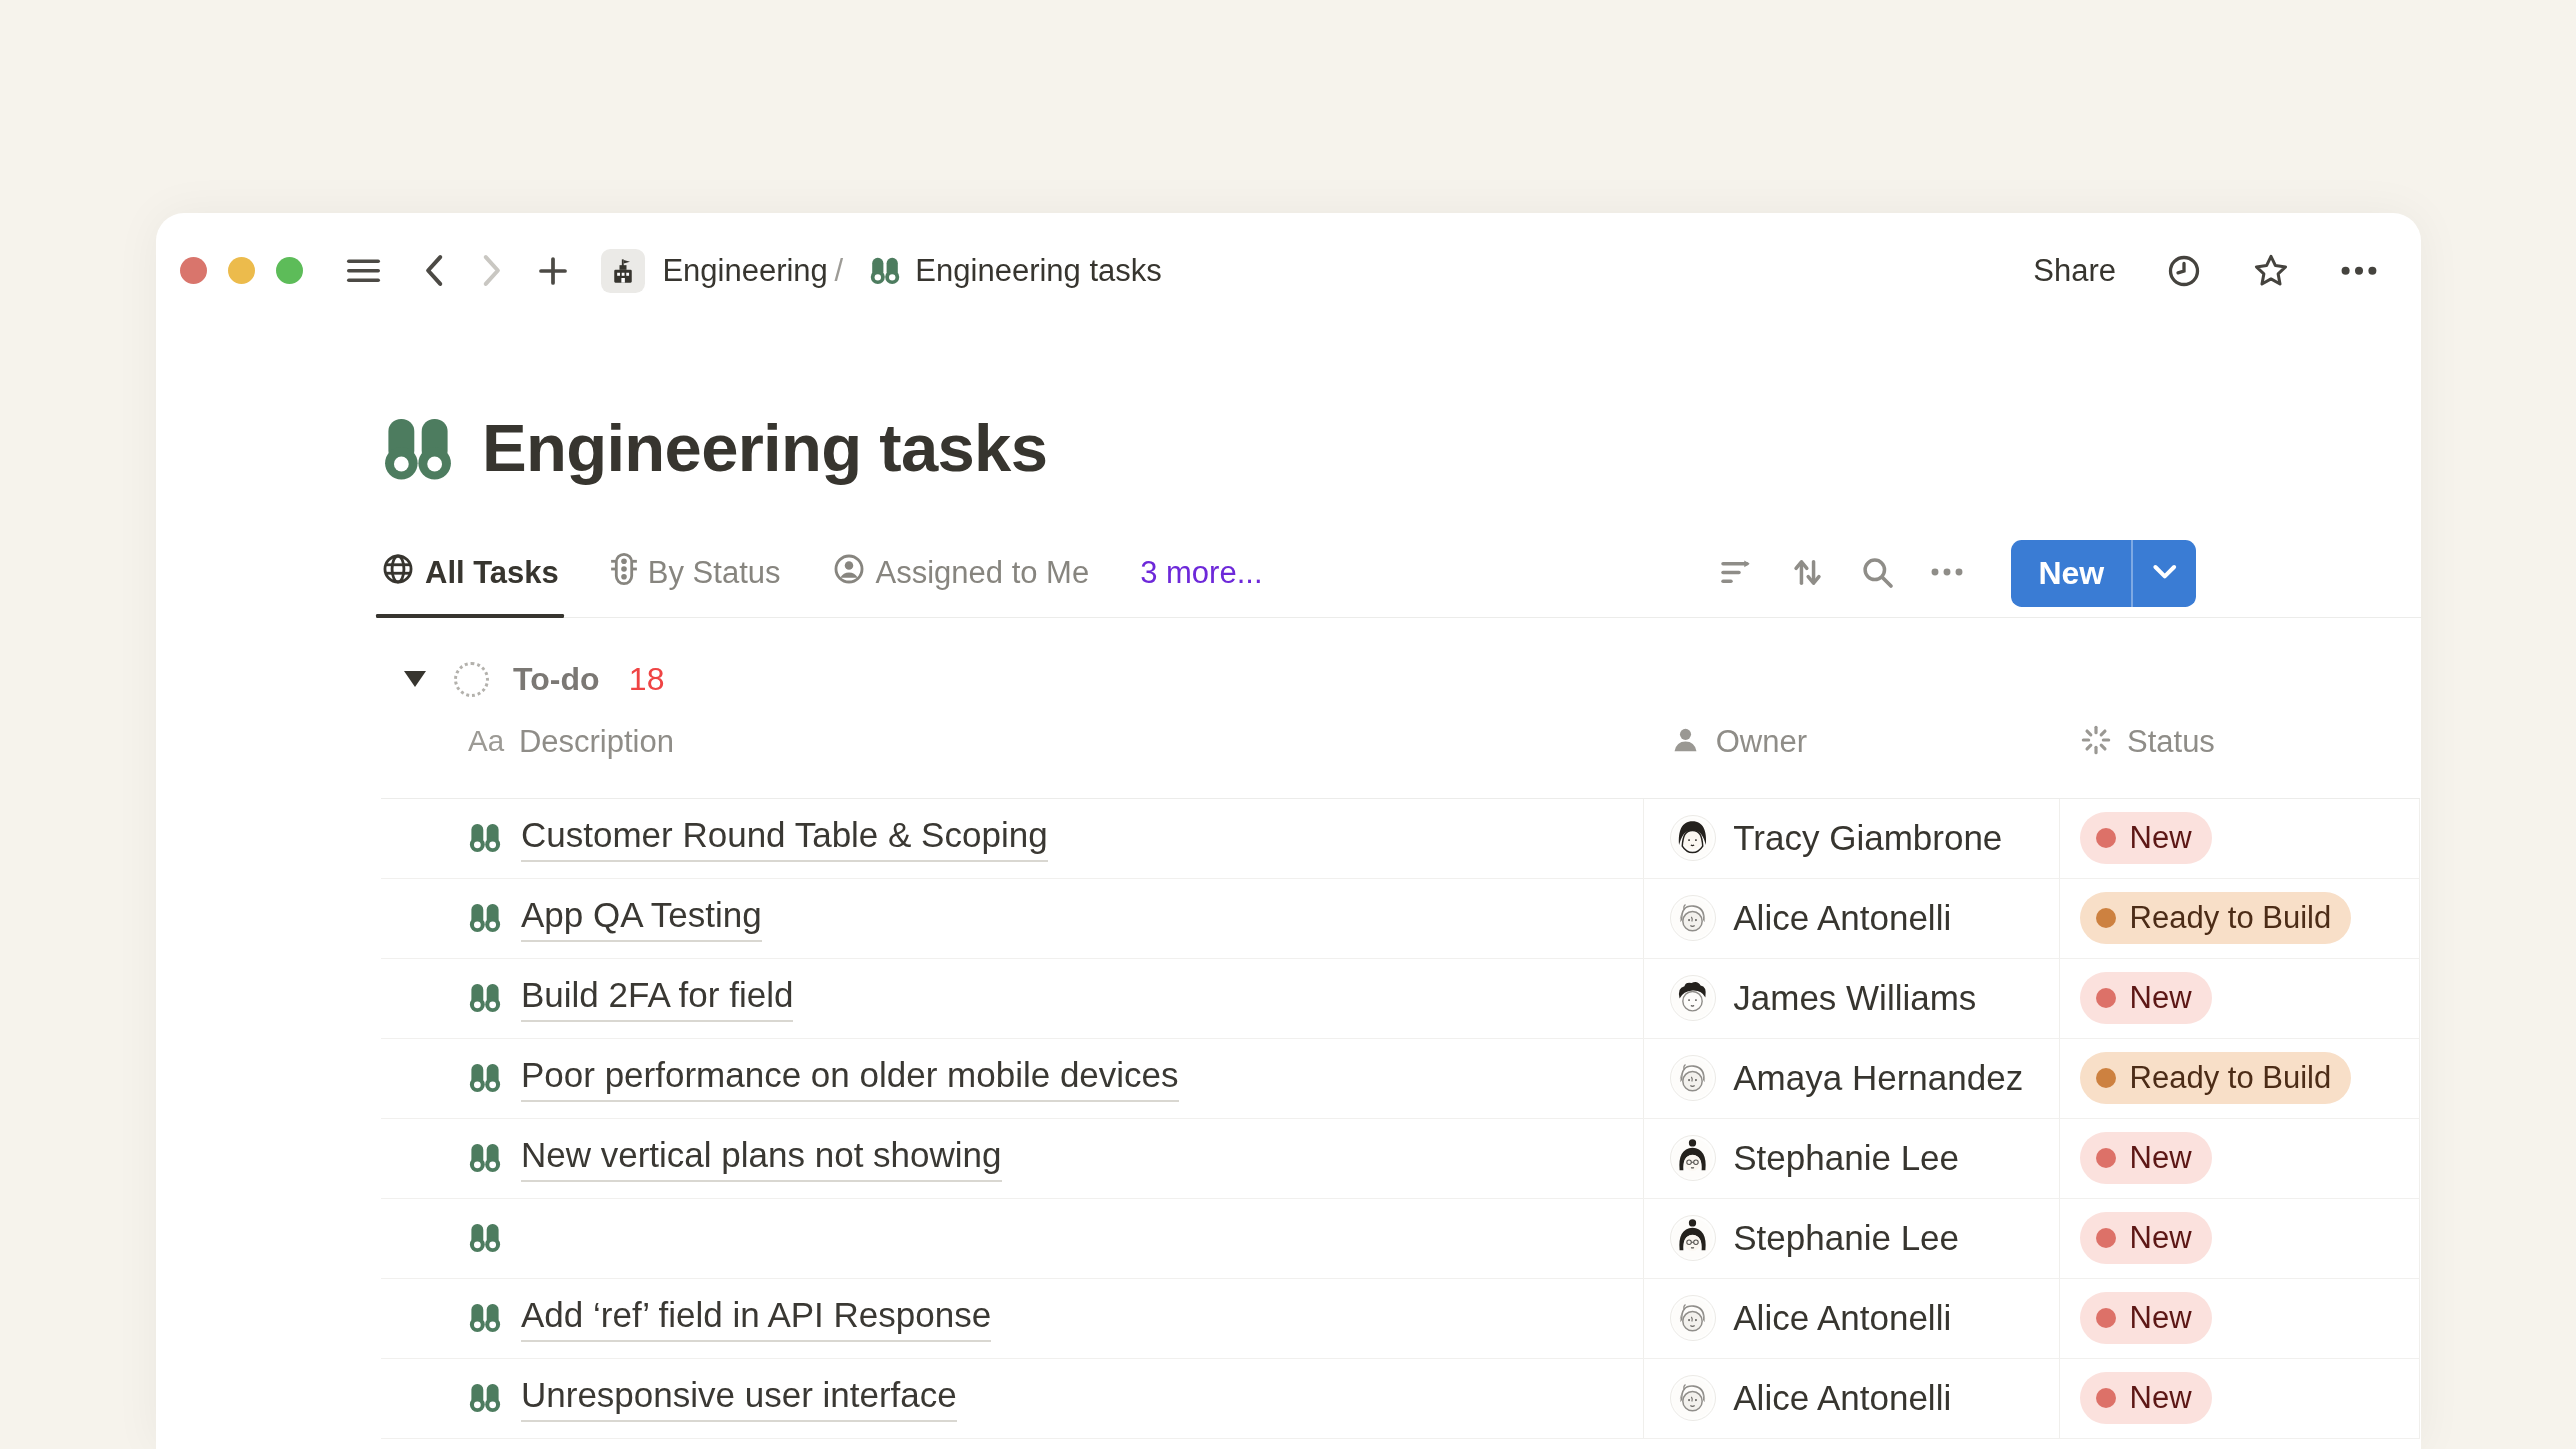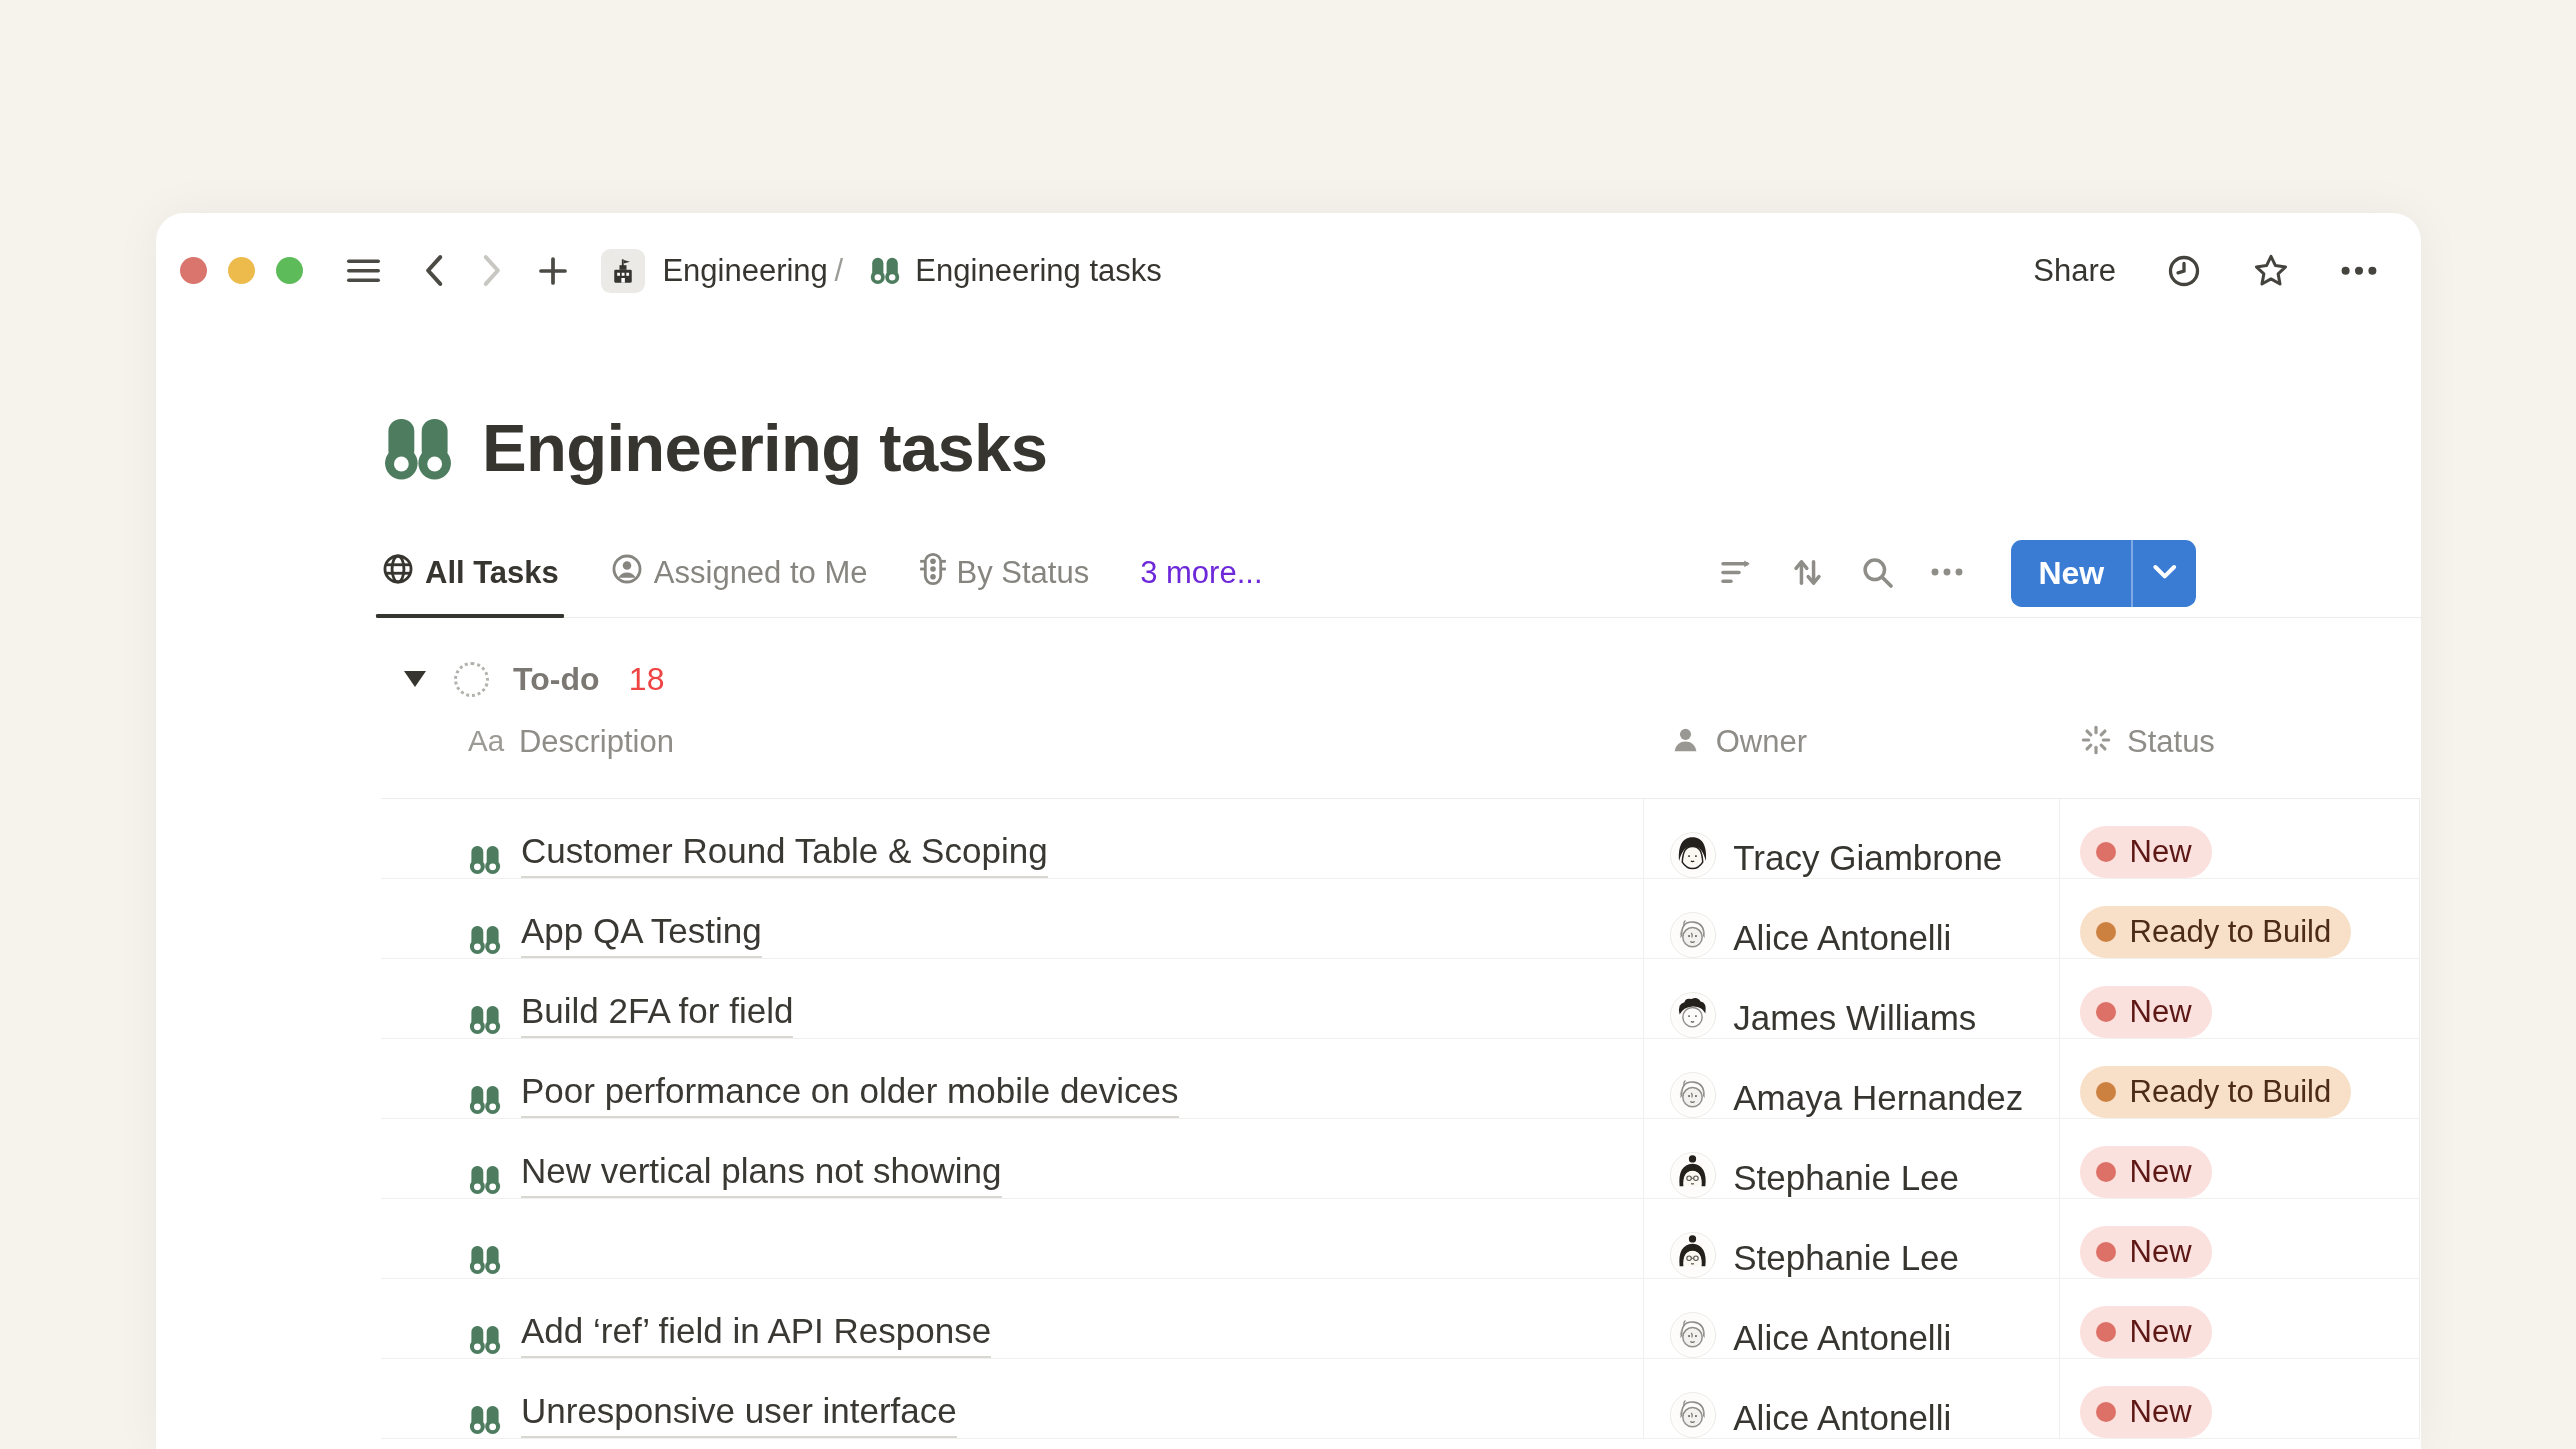--- a/index.html
+++ b/index.html
@@ -67,21 +67,21 @@
   .col-owner { width:416px; }
   .col-status{ width:360px; }
   .thead { display:flex; height:75px; align-items:center; color:#8f8d88; font-size:31px;
     border-bottom:1.3px solid #ececea; }
   .th { display:flex; align-items:flex-start; gap:14.8px; height:100%; }
   .th-desc { padding-left:87px; }
   .th-owner { padding-left:25.5px; }
   .th-status { padding-left:20px; }
   .aa-glyph { font-size:29.5px; color:#9c9a95; }
   .trow { display:flex; height:80px; align-items:center; border-bottom:1.3px solid #f1f0ee; }
-  .cell { height:100%; display:flex; align-items:flex-end; }
+  .cell { height:100%; display:flex; align-items:center; }
   .cell-desc { padding-left:87px; border-right:1.3px solid #f0efec; gap:19px; }
   .cell-owner { padding-left:25.5px; border-right:1.3px solid #f0efec; gap:17.4px; }
   .cell-status { padding-left:20px; border-right:1.3px solid #f0efec; }
   .task-title { font-size:35px; font-weight:500; color:#3a3833; border-bottom:2px solid #d9d7d1;
     padding-bottom:4.7px; white-space:nowrap; cursor:pointer; }
   .avatar { width:46px; height:46px; border-radius:50%; background:#fefefd; border:1.3px solid #eceae6;
     display:flex; align-items:center; justify-content:center; overflow:hidden; flex:none; }
   .avatar svg { display:block; }
   .owner-name { font-size:35px; color:#37352f; white-space:nowrap; }
   .pill { display:inline-flex; align-items:center; gap:13.4px; height:52px; padding:0 20px 0 16px;
@@ -210,44 +210,44 @@
               <ellipse cx="12" cy="12" rx="4.2" ry="9.2"></ellipse>
               <line x1="3" y1="9" x2="21" y2="9"></line>
               <line x1="3" y1="15" x2="21" y2="15"></line>
             </g>
           </svg>
       </span>
       <span class="tab-label">All Tasks</span>
     </div>
     <div class="tab">
       <span>
-        <svg width="34" height="34" viewBox="0 0 24 24">
-            <circle cx="12" cy="12" r="9.2" fill="none" stroke="currentColor" stroke-width="2"></circle>
-            <circle cx="12" cy="9.5" r="3" fill="currentColor"></circle>
-            <path d="M5.8 18.2 Q8 14.5 12 14.5 Q16 14.5 18.2 18.2" fill="currentColor"></path>
-          </svg>
-      </span>
-      <span class="tab-label">Assigned to Me</span>
-    </div>
-    <div class="tab">
-      <span>
         <svg width="28" height="34" viewBox="0 0 20 24">
             <rect x="4.5" y="1.5" width="11" height="21" rx="5.5" fill="none" stroke="currentColor" stroke-width="2"></rect>
             <g fill="currentColor">
               <circle cx="10" cy="6.5" r="2"></circle>
               <circle cx="10" cy="12" r="2"></circle>
               <circle cx="10" cy="17.5" r="2"></circle>
               <rect x="0.8" y="5.5" width="3.4" height="2"></rect>
               <rect x="0.8" y="11" width="3.4" height="2"></rect>
               <rect x="15.8" y="5.5" width="3.4" height="2"></rect>
               <rect x="15.8" y="11" width="3.4" height="2"></rect>
             </g>
           </svg>
       </span>
       <span class="tab-label">By Status</span>
+    </div>
+    <div class="tab">
+      <span>
+        <svg width="34" height="34" viewBox="0 0 24 24">
+            <circle cx="12" cy="12" r="9.2" fill="none" stroke="currentColor" stroke-width="2"></circle>
+            <circle cx="12" cy="9.5" r="3" fill="currentColor"></circle>
+            <path d="M5.8 18.2 Q8 14.5 12 14.5 Q16 14.5 18.2 18.2" fill="currentColor"></path>
+          </svg>
+      </span>
+      <span class="tab-label">Assigned to Me</span>
     </div>
     <div class="more-link">3 more...</div>
 
     <div class="view-controls">
       <span class="icon-gray">
         <svg width="36" height="31" viewBox="0 0 27 23">
             <g stroke="#8f8d88" stroke-width="2.6" stroke-linecap="round">
               <line x1="3" y1="5" x2="21" y2="5"></line>
               <line x1="3" y1="11.5" x2="15" y2="11.5"></line>
               <line x1="3" y1="18" x2="9" y2="18"></line>

